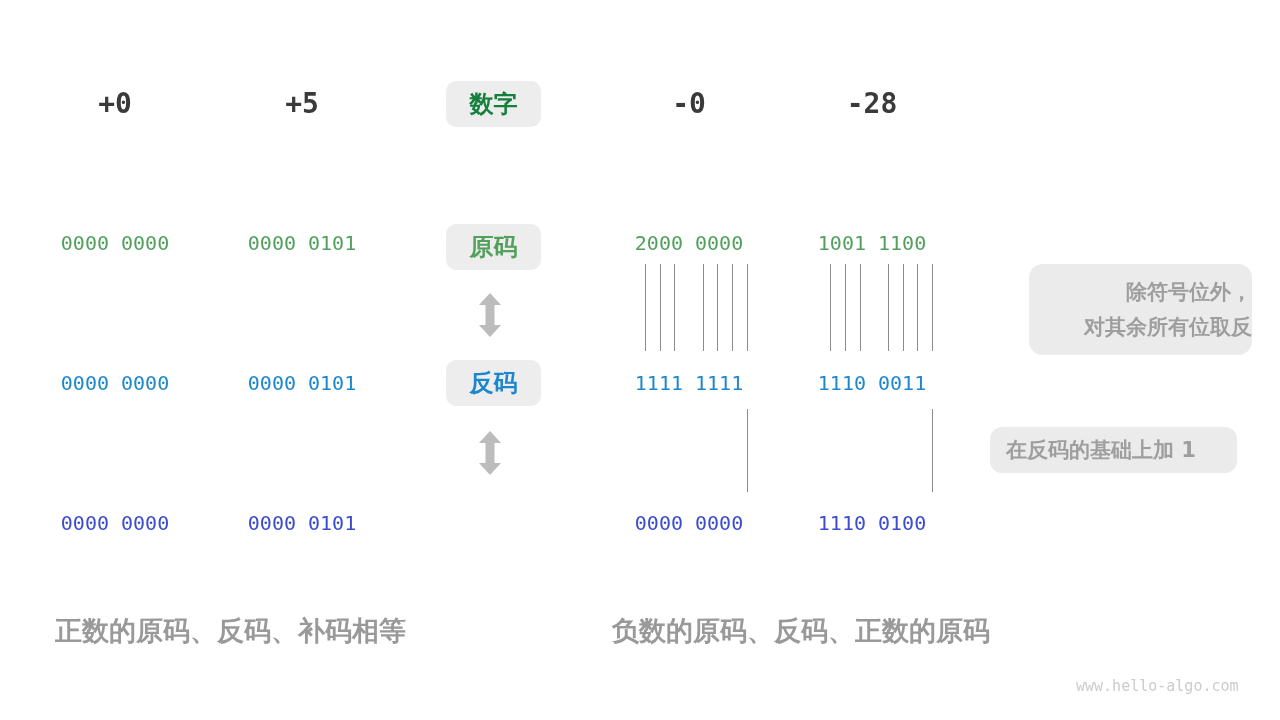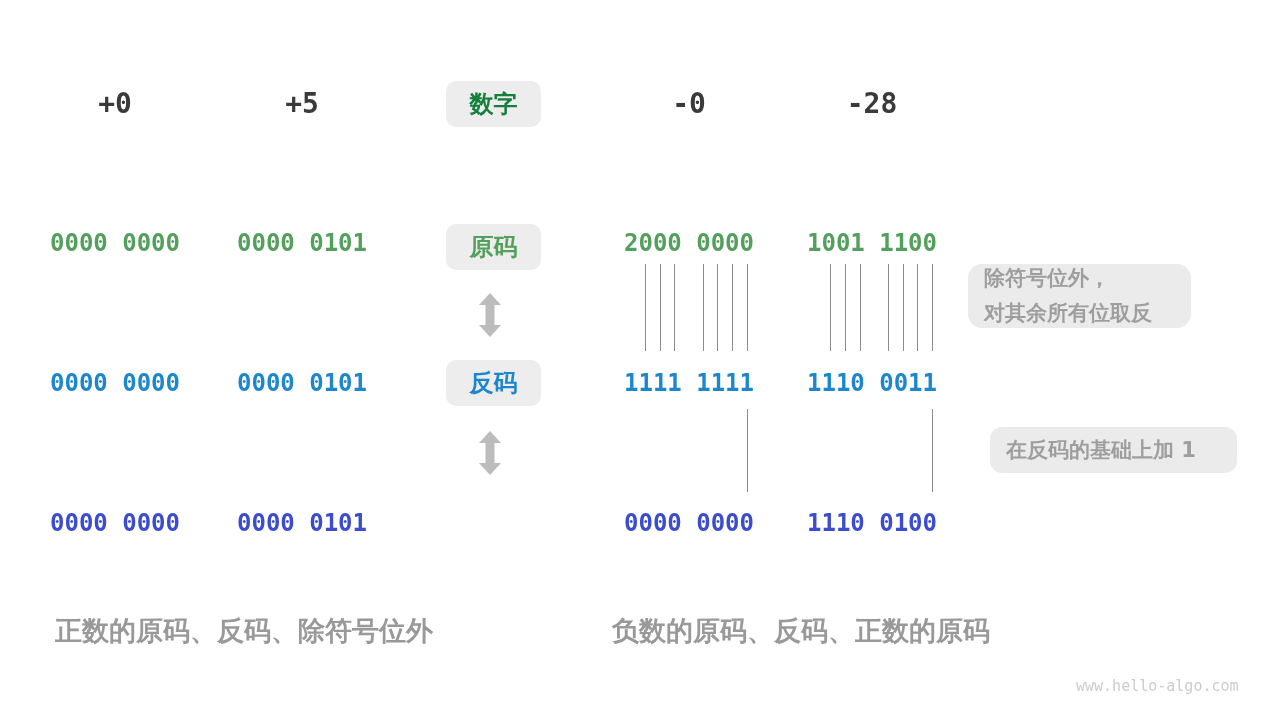--- a/index.html
+++ b/index.html
@@ -2,36 +2,36 @@
 <html><head>
 <meta charset="utf-8">
 <style>
   html,body{margin:0;padding:0;background:#ffffff;}
   .canvas{position:relative;width:1280px;height:720px;background:#ffffff;overflow:hidden;
           font-family:"DejaVu Sans",sans-serif;}
   .hdr{position:absolute;transform:translateX(-50%);top:88px;
        font-family:"DejaVu Sans Mono",monospace;font-weight:bold;font-size:28px;
        color:#3a3a3a;line-height:32px;white-space:pre;}
   .bin{position:absolute;transform:translateX(-50%);
-       font-family:"DejaVu Sans Mono",monospace;font-weight:bold;font-size:24px;
+       font-family:"DejaVu Sans Mono",monospace;font-weight:normal;font-size:20px;
        line-height:28px;white-space:pre;}
   .row-green{color:#52a05c;}
   .row-blue{color:#1c87cd;}
   .row-indigo{color:#3b4cce;}
   .row-dark{color:#15803d;}
   .labelbox{position:absolute;left:446px;width:95px;height:46px;background:#ededed;
             border-radius:10px;display:flex;align-items:center;justify-content:center;
             font-size:24px;font-weight:bold;}
   .vline{position:absolute;width:1px;background:#8c8c8c;}
   .arrow{position:absolute;left:478px;}
   .note{position:absolute;background:#ebebeb;border-radius:14px;
         color:#9e9e9e;font-weight:bold;font-size:21px;}
-  .note1{left:968px;top:264px;width:223px;height:64px;
+  .note1{left:1029px;top:264px;width:223px;height:91px;
          display:flex;flex-direction:column;justify-content:center;
-         padding-left:16px;box-sizing:border-box;line-height:35px;}
+         padding-left:16px;box-sizing:border-box;line-height:35px;text-align:right;}
   .note2{left:990px;top:427px;width:247px;height:46px;border-radius:12px;
          display:flex;align-items:center;padding-left:16px;box-sizing:border-box;}
   .caption{position:absolute;top:616px;font-size:27px;font-weight:bold;color:#999999;
            line-height:30px;white-space:pre;}
   .watermark{position:absolute;left:1076px;top:677px;
              font-family:"DejaVu Sans Mono",monospace;font-size:15px;color:#cccccc;
              white-space:pre;text-align:center;}
 </style>
 </head>
 <body>
@@ -95,18 +95,18 @@
   <div class="vline" style="left:932px;top:409px;height:83px"></div>
 
   <div class="note note1">
     <span>除符号位外，</span>
     <span>对其余所有位取反</span>
   </div>
   <div class="note note2">
     <span>在反码的基础上加 1</span>
   </div>
 
-  <div class="caption" style="left:55px">正数的原码、反码、除符号位外</div>
+  <div class="caption" style="left:55px">正数的原码、反码、补码相等</div>
   <div class="caption" style="left:612px">负数的原码、反码、正数的原码</div>
 
   <div class="watermark">www.hello-algo.com</div>
 
 </div>
 
 </body></html>

